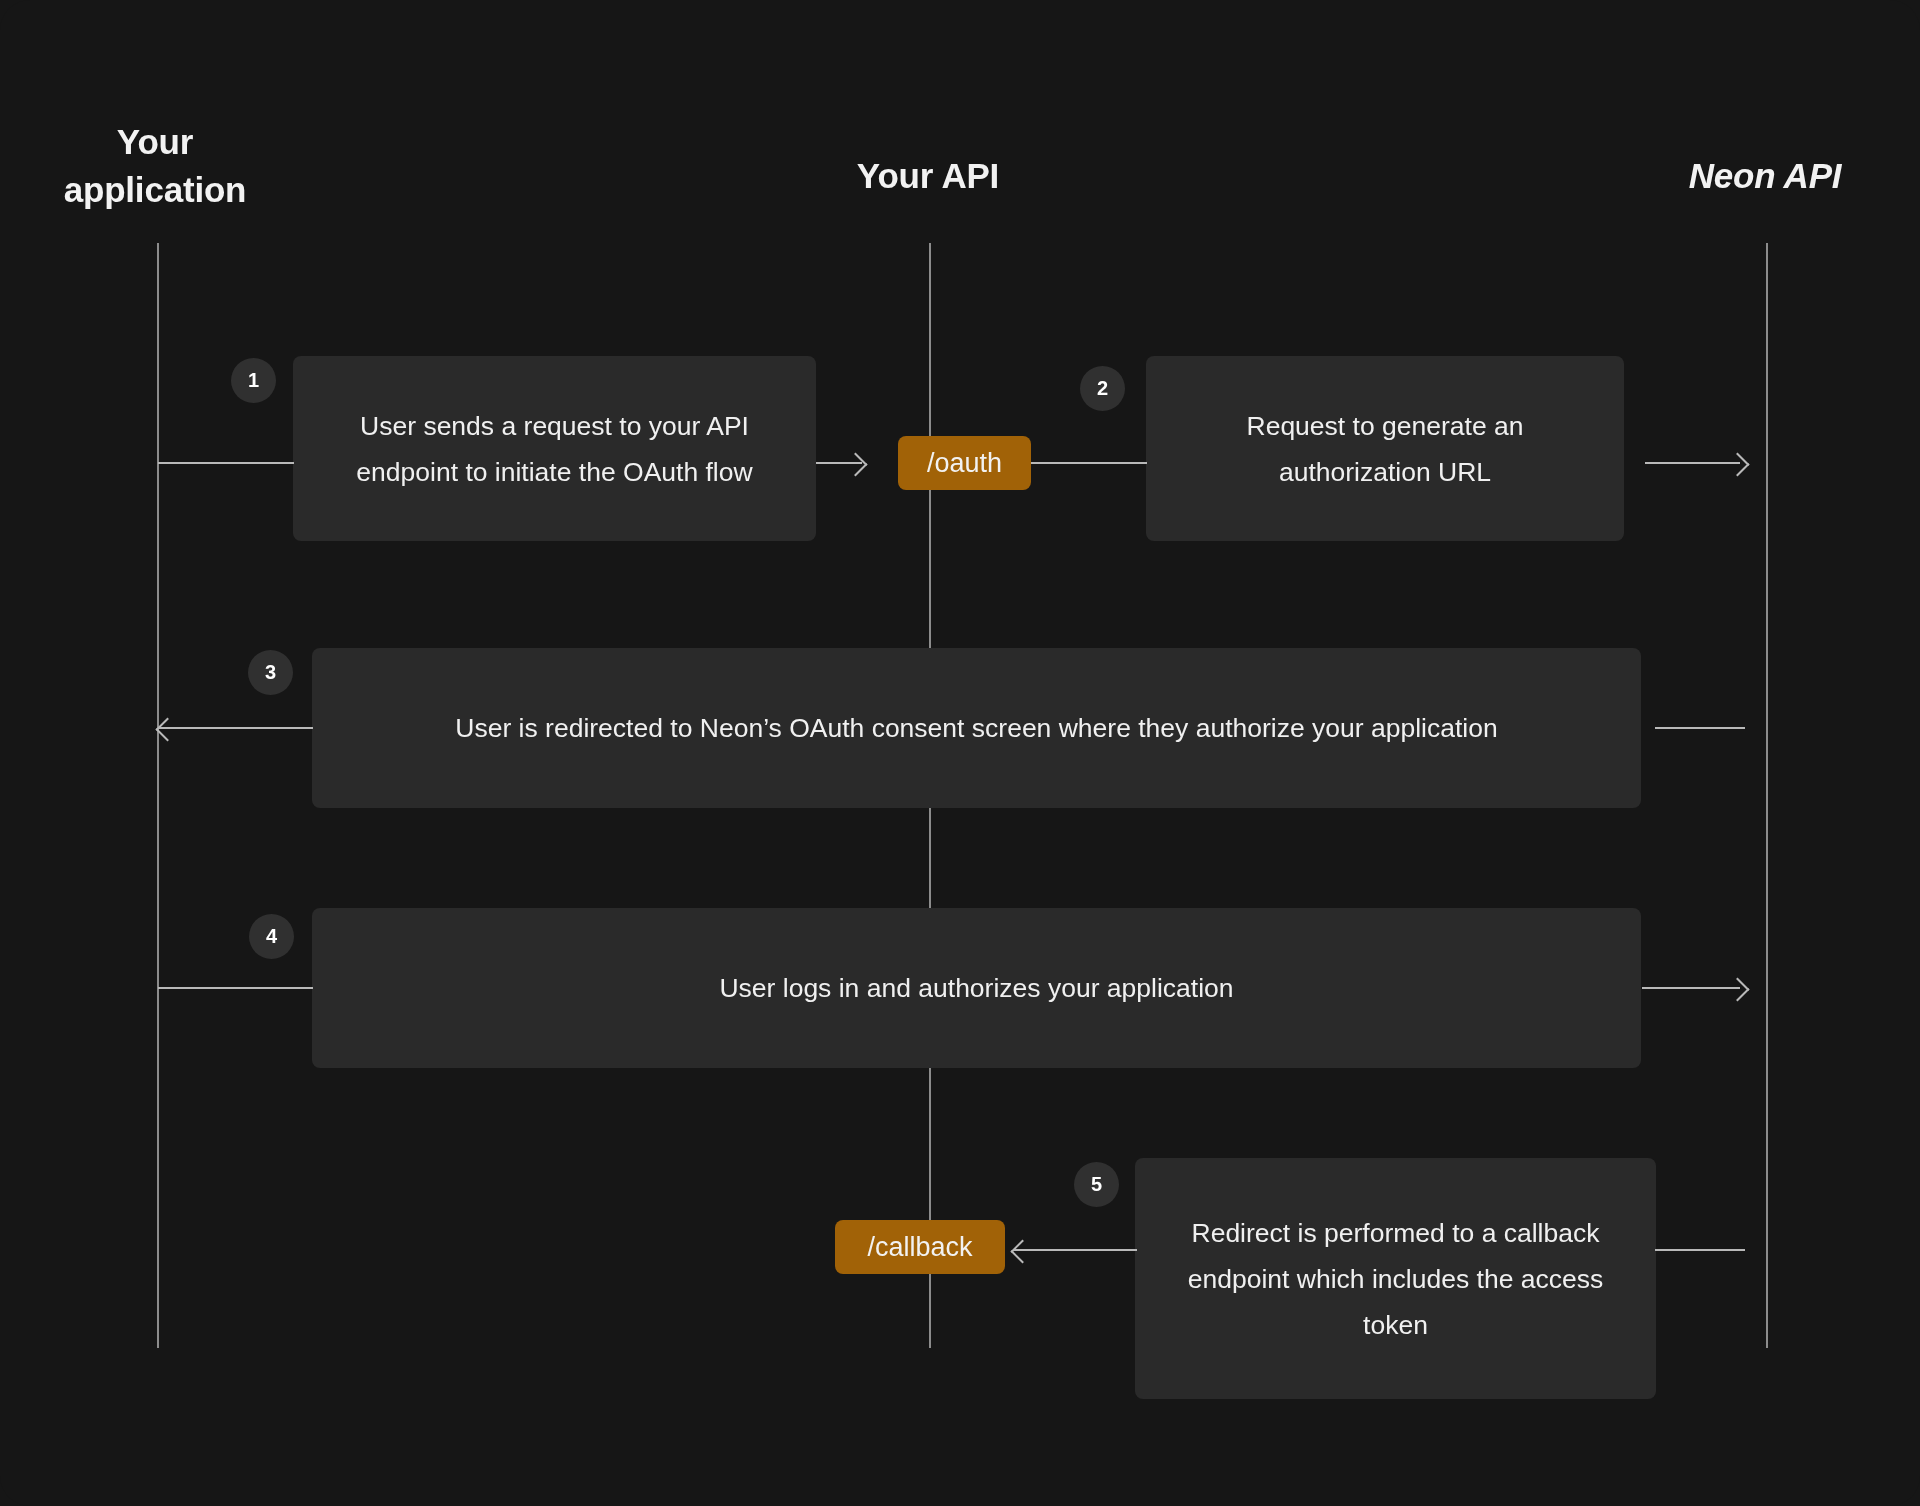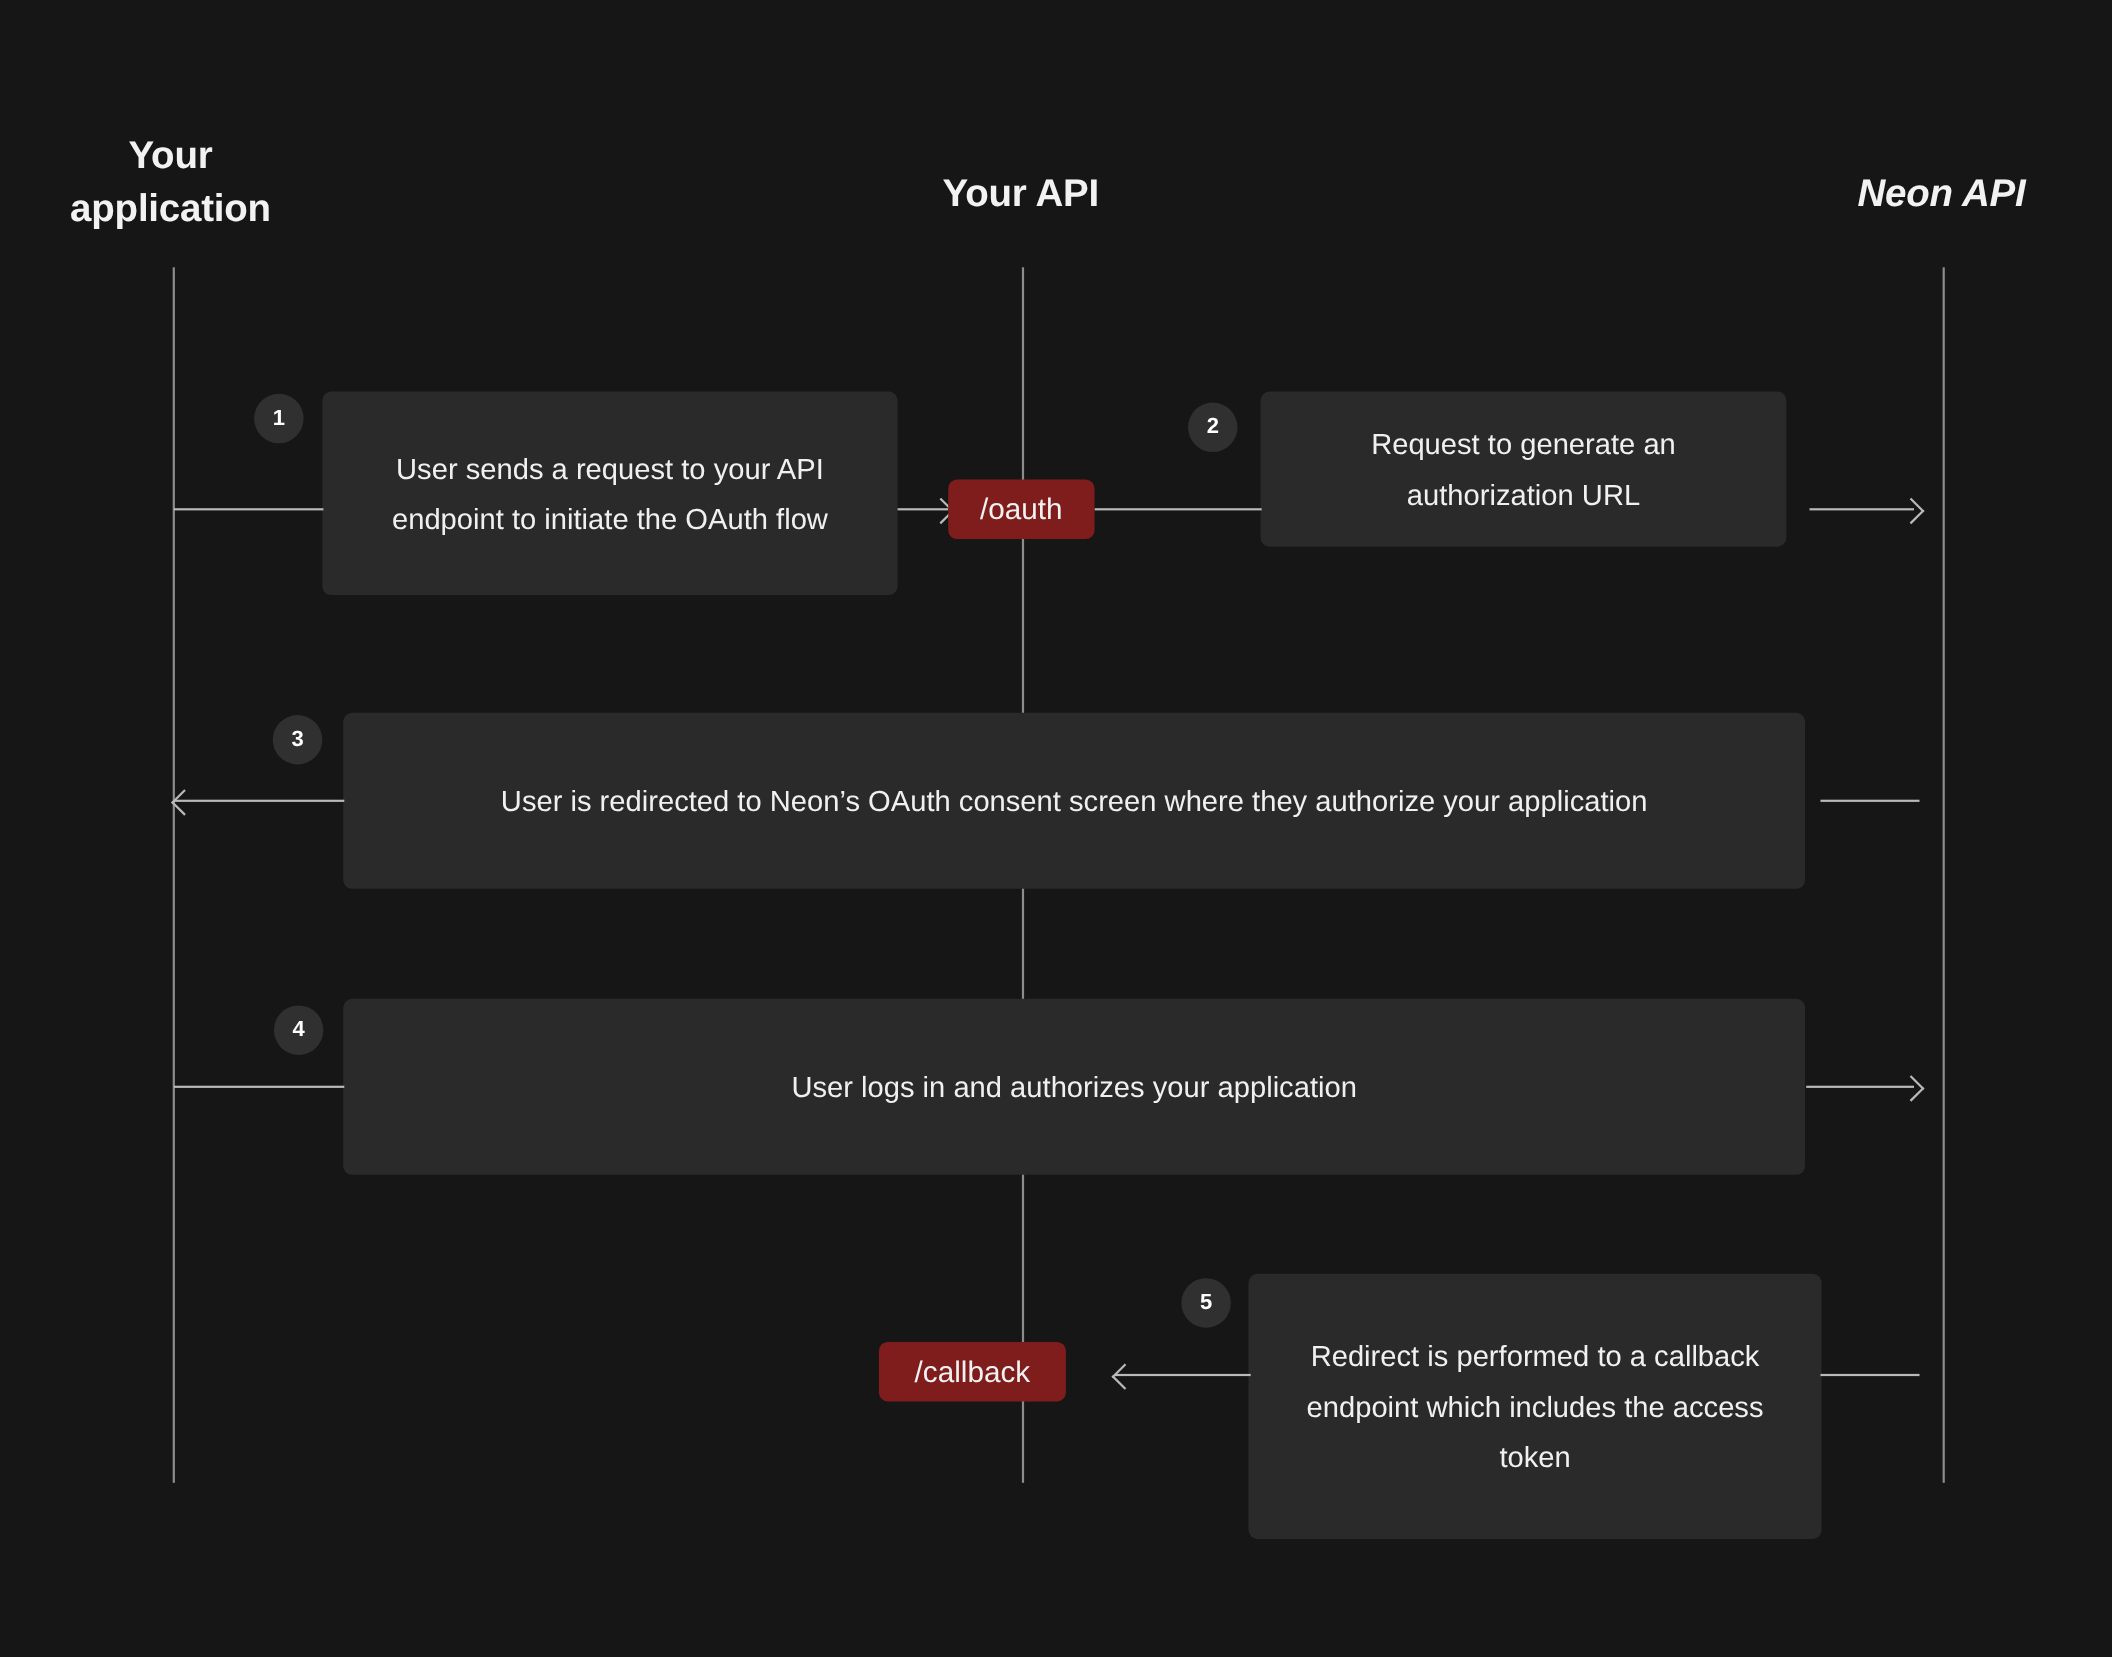--- a/index.html
+++ b/index.html
@@ -61,21 +61,21 @@
   }
   .msg-box .msg-text {
     color: #f0f0f0;
     font-size: 26.5px;
     line-height: 46px;
     text-align: center;
     font-weight: 400;
   }
 
   #box-1 { left: 293px;  top: 356px;  width: 523px; height: 185px; }
-  #box-2 { left: 1146px; top: 356px;  width: 478px; height: 141px; }
+  #box-2 { left: 1146px; top: 356px;  width: 478px; height: 185px; }
   #box-3 { left: 312px;  top: 648px;  width: 1329px; height: 160px; }
   #box-4 { left: 312px;  top: 908px;  width: 1329px; height: 160px; }
   #box-5 { left: 1135px; top: 1158px; width: 521px; height: 241px; }
 
   
   .step-badge {
     position: absolute;
     width: 45px;
     height: 45px;
     border-radius: 50%;
@@ -90,28 +90,29 @@
   }
   #badge-1 { left: 231px;  top: 358px; }
   #badge-2 { left: 1080px; top: 366px; }
   #badge-3 { left: 248px;  top: 650px; }
   #badge-4 { left: 249px;  top: 914px; }
   #badge-5 { left: 1074px; top: 1162px; }
 
   
   .endpoint-pill {
     position: absolute;
-    background: #7f1d1d;
+    background: #a16207;
     border-radius: 8px;
     color: #f2f2f2;
     font-size: 27px;
     line-height: 54px;
     text-align: center;
     z-index: 5;
     height: 54px;
+    margin-left: 36px;
   }
   #pill-oauth    { left: 862px; top: 436px;  width: 133px; }
   #pill-callback { left: 799px; top: 1220px; width: 170px; }
 
   
   .conn {
     position: absolute;
     height: 2px;
     background: #b9b9b9;
     z-index: 2;

